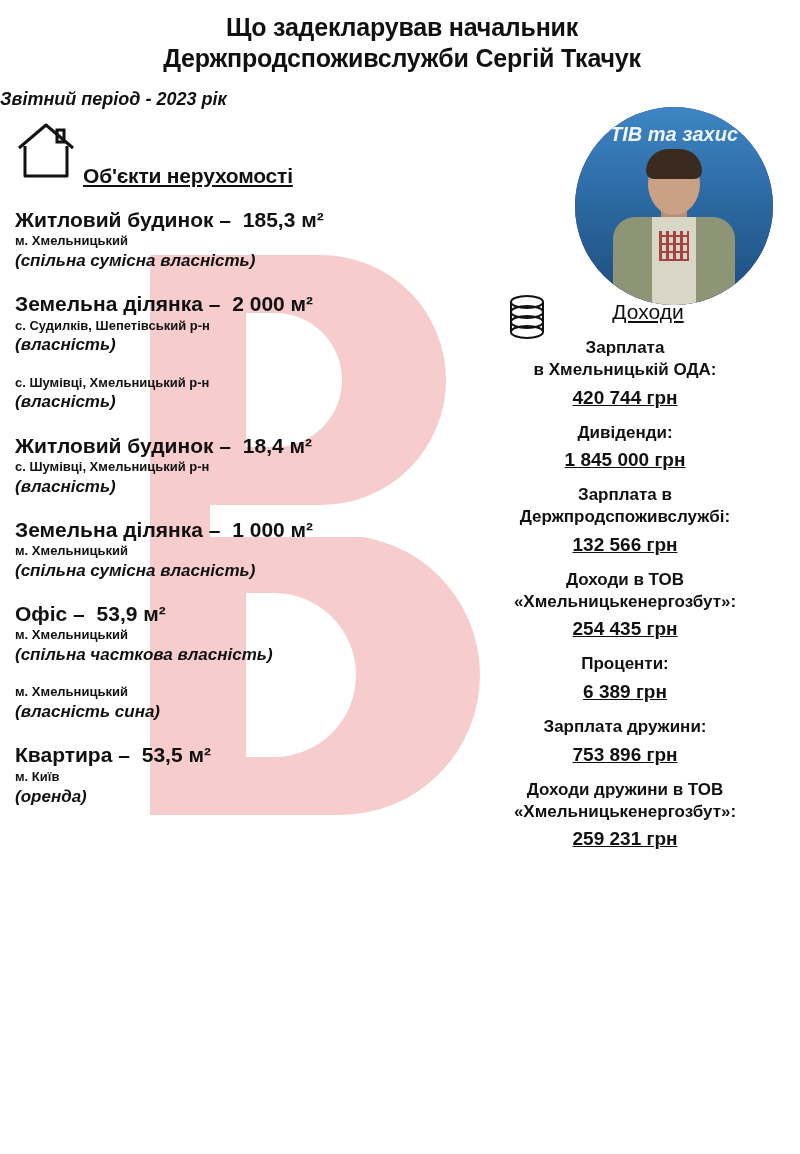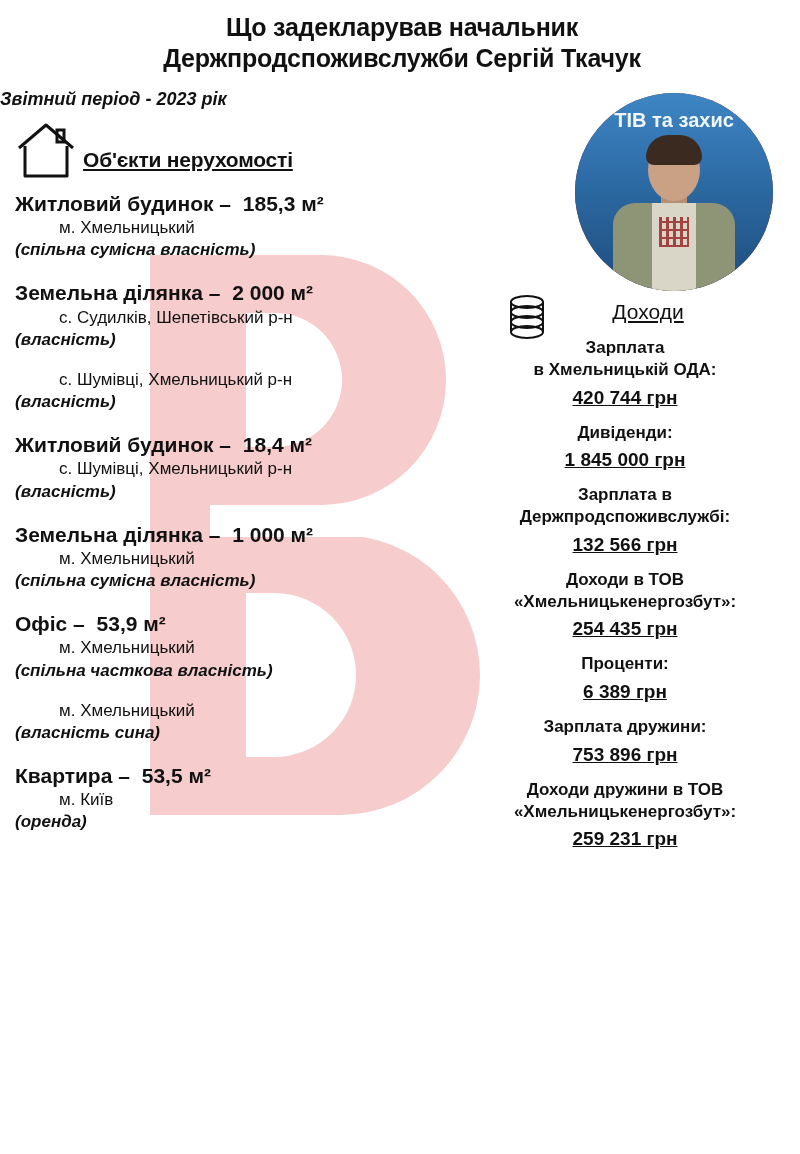--- a/index.html
+++ b/index.html
@@ -101,27 +101,28 @@
     font-weight: bold;
     font-style: italic;
     margin-top: 16px;
     padding-right: 120px;
   }
 
   
   .portrait {
     position: absolute;
     right: 27px;
-    top: 93px;
+    top: 107px;
     width: 198px;
     height: 198px;
     border-radius: 50%;
     overflow: hidden;
-    background: #7f1d1d;
+    background: #4c1d95;
     z-index: 3;
+    font-style: italic;
   }
   .p-bg-top {
     position: absolute; left: 0; top: 0; width: 100%; height: 44%;
     background: linear-gradient(180deg,#3d86c4 0%, #2e6ba6 100%);
   }
   .p-bg-bot {
     position: absolute; left: 0; top: 44%; width: 100%; height: 56%;
     background: linear-gradient(180deg,#2c6ba4 0%, #1e4d7d 100%);
   }
   .p-banner-text {
@@ -210,21 +211,21 @@
     top: 120px;
     width: 62px;
     height: 60px;
     z-index: 2;
   }
 
   
   .left-col {
     position: absolute;
     left: 15px;
-    top: 148px;
+    top: 164px;
     width: 420px;
     z-index: 2;
   }
   .section-head {
     font-size: 21px;
     font-weight: bold;
     text-decoration: underline;
     margin: 0 0 10px 68px;
     letter-spacing: -0.2px;
   }
@@ -233,23 +234,22 @@
     line-height: 1.3;
   }
   .prop .line1 {
     font-size: 21px;
     font-weight: bold;
   }
   .prop .line1 .area {
     margin-left: 6px;
   }
   .prop .line2 {
-    font-size: 17px;
-    font-weight: normal;
-    margin-left: 44px;
+    font-size: 13px;
+    font-weight: bold;
   }
   .prop .line3 {
     font-size: 17px;
     font-weight: bold;
     font-style: italic;
   }
 
   
   .right-col {
     position: absolute;

